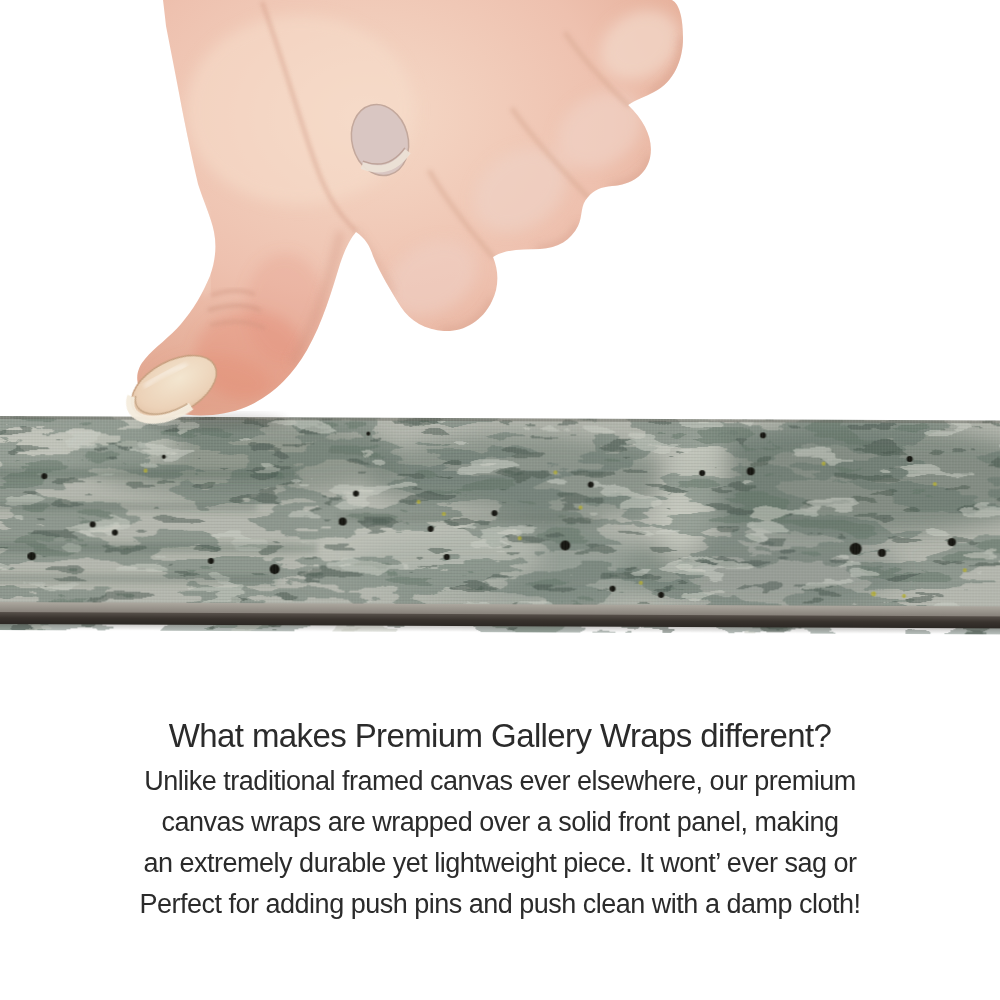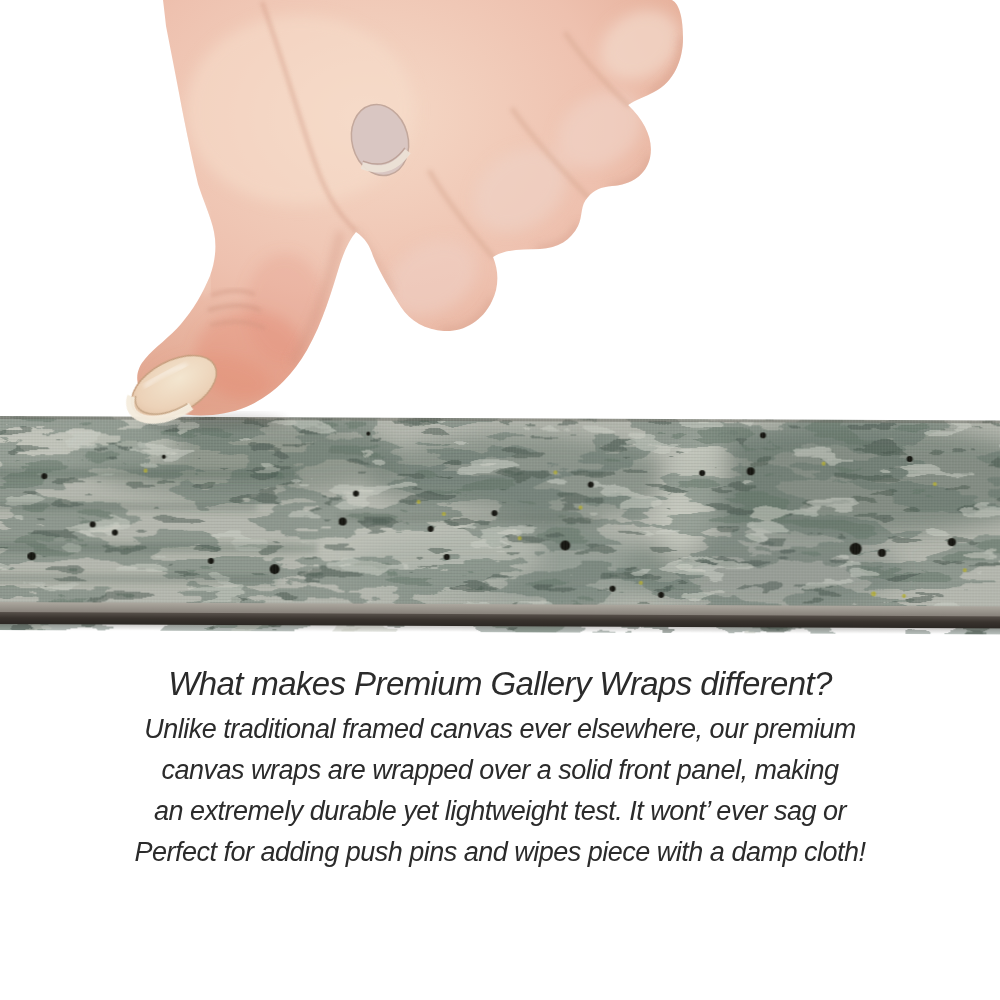--- a/index.html
+++ b/index.html
@@ -18,22 +18,22 @@
     position:absolute;left:0;right:0;top:0;height:186px;pointer-events:none;
     background:
       repeating-linear-gradient(0deg, rgba(0,0,0,0.055) 0 1px, transparent 1px 3px),
       repeating-linear-gradient(90deg, rgba(255,255,255,0.05) 0 1px, transparent 1px 3px);
   }
   
   .hand{position:absolute;inset:0;z-index:3;pointer-events:none;}
   .hand svg{display:block;width:1000px;height:1000px;}
   
   .info{
-    position:absolute;left:0;right:0;top:664px;z-index:2;
-    text-align:center;color:var(--text,#2b2b2b);font-style:italic;
+    position:absolute;left:0;right:0;top:716px;z-index:2;
+    text-align:center;color:var(--text,#2b2b2b);
   }
   .info h1{
     margin:0 0 5px 0;font-size:33px;line-height:40px;font-weight:400;
     letter-spacing:-0.6px;
   }
   .info .line{
     font-size:27px;line-height:41px;letter-spacing:-0.5px;
   }
 </style>
 </head>
@@ -263,17 +263,17 @@
         <path d="M-38,-10 A40,22 0 0 0 4,21" fill="none" stroke="#b89878" stroke-width="1.5" opacity="0.7"></path>
         <path d="M-26,-14 Q-2,-20 22,-13" fill="none" stroke="#ffffff" stroke-width="4" opacity="0.5" filter="url(#hb2)"></path>
       </g>
     </svg>
   </div>
 
   <div class="info">
     <h1>What makes Premium Gallery Wraps different?</h1>
     <div class="line">Unlike traditional framed canvas ever elsewhere, our premium</div>
     <div class="line">canvas wraps are wrapped over a solid front panel, making</div>
-    <div class="line">an extremely durable yet lightweight test. It wont’ ever sag or</div>
-    <div class="line">Perfect for adding push pins and wipes piece with a damp cloth!</div>
+    <div class="line">an extremely durable yet lightweight piece. It wont’ ever sag or</div>
+    <div class="line">Perfect for adding push pins and push clean with a damp cloth!</div>
   </div>
 
 </div>
 
 </body></html>

